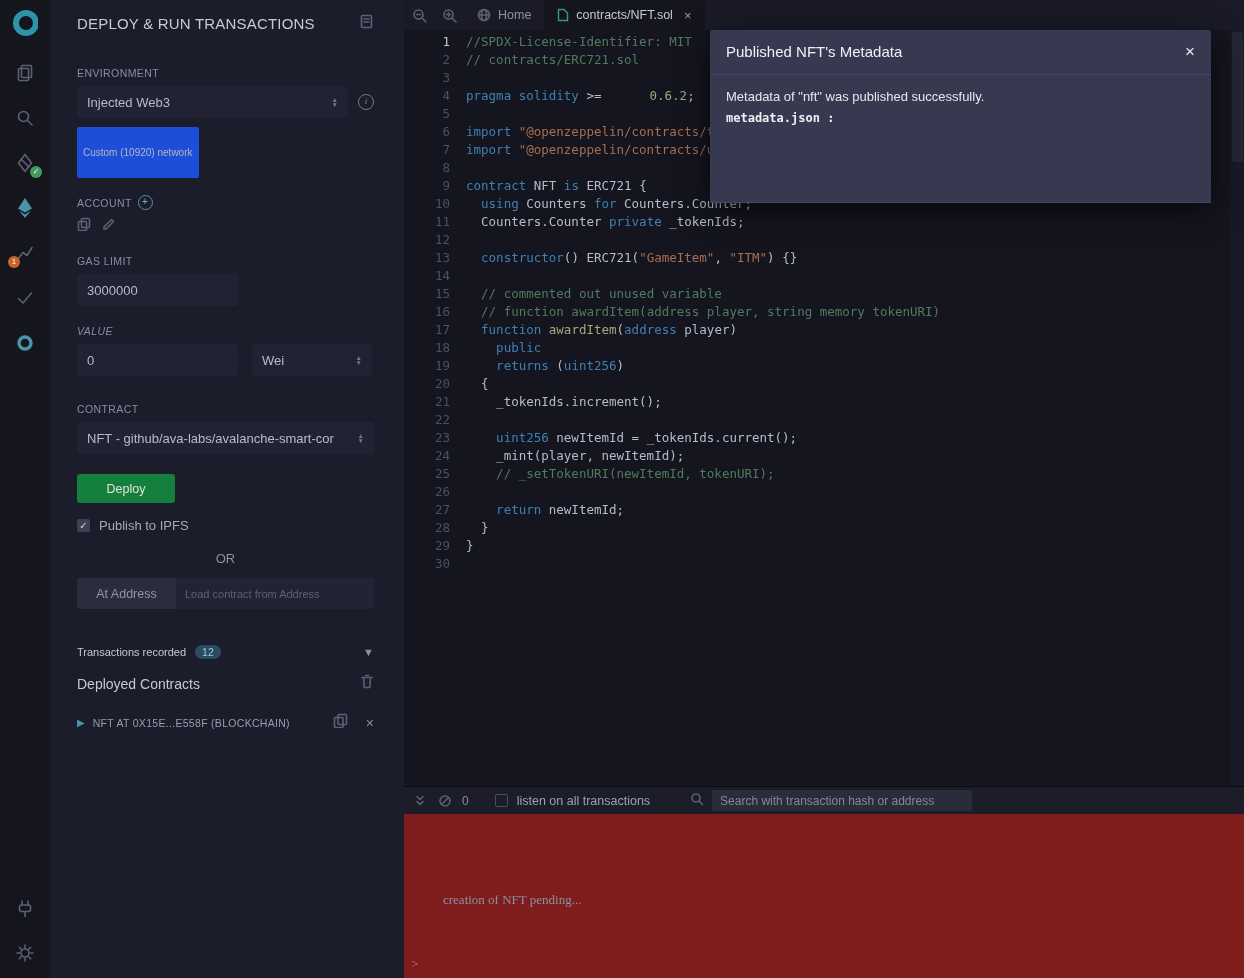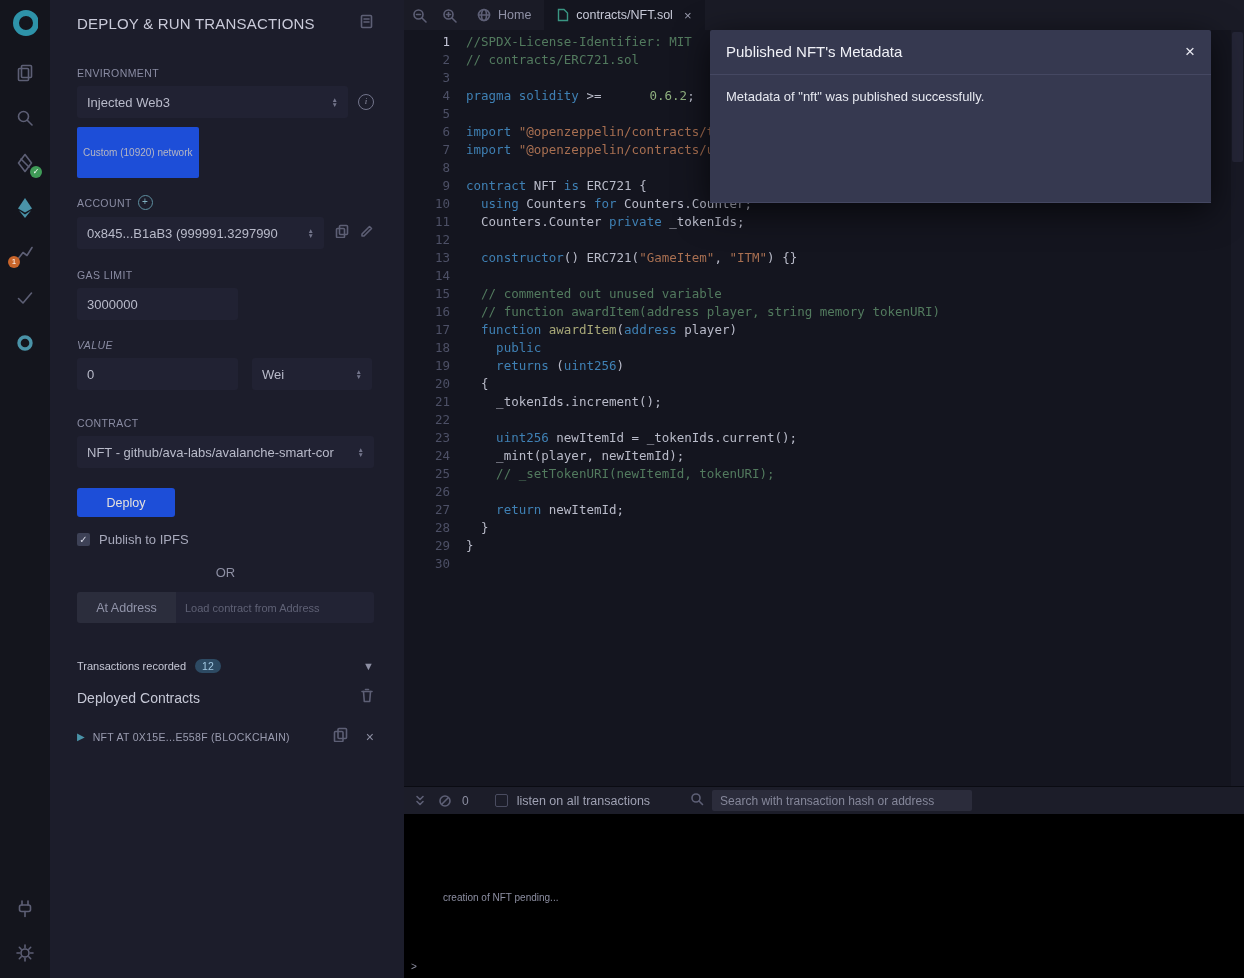--- a/index.html
+++ b/index.html
@@ -31,21 +31,21 @@
   .select{justify-content:space-between;cursor:pointer;}
   .select .sel-text{overflow:hidden;white-space:nowrap;text-overflow:clip;}
   .updown{display:flex;flex-direction:column;color:#73758b;font-size:6.5px;line-height:5px;margin-left:6px;flex:none;}
   .net-badge{display:inline-block;background:#1d4ed8;color:#b5b6c3;font-size:10px;padding:20px 6px;border-radius:2px;margin-top:9px;}
   .row{display:flex;align-items:center;}
   .circle-i{width:14px;height:14px;border:1px solid #73758b;border-radius:50%;color:#8d8fa3;
     font-size:9px;line-height:13px;text-align:center;font-family:"Liberation Serif",serif;font-style:italic;flex:none;cursor:pointer;}
   .circle-plus{width:13px;height:13px;border:1px solid #5e8fa0;border-radius:50%;color:#7fb0c0;
     font-size:10px;line-height:11px;text-align:center;flex:none;cursor:pointer;}
   .mini-icon{color:#8d8fa3;cursor:pointer;}
-  .deploy-btn{background:#1d4ed8;color:#e6e2dd;border:none;border-radius:3px;height:29px;width:98px;
+  .deploy-btn{background:#15803d;color:#e6e2dd;border:none;border-radius:3px;height:29px;width:98px;
     font-size:12.5px;cursor:pointer;font-family:"Liberation Sans",sans-serif;}
   .cb{width:13px;height:13px;border-radius:2px;display:inline-block;box-sizing:border-box;cursor:pointer;}
   .cb.checked{background:#3d4156;color:#d6d8e4;font-size:10px;line-height:13px;text-align:center;}
   .cb.checked::after{content:"\2713";}
   .cb.empty{border:1px solid #4a4c60;background:transparent;}
   .or-line{text-align:center;color:#8d8fa3;font-size:13px;margin:18px 0 12px;}
   .ataddr-btn{background:#2b2d3c;color:#9194a9;border:none;border-radius:3px 0 0 3px;height:31px;width:99px;
     font-size:12.5px;cursor:pointer;font-family:"Liberation Sans",sans-serif;flex:none;}
   .ataddr-input{flex:1;background:#222334;border:none;border-radius:0 3px 3px 0;height:31px;box-sizing:border-box;
     color:#b9bbca;font-size:11px;padding:0 9px;font-family:"Liberation Sans",sans-serif;}
@@ -86,21 +86,21 @@
   .terminal{flex:none;height:191px;display:flex;flex-direction:column;border-top:1px solid #0a0b12;}
   .term-toolbar{height:27px;background:#1c1d29;display:flex;align-items:center;flex:none;padding:0 9px;}
   .term-ic{display:flex;align-items:center;justify-content:center;cursor:pointer;}
   .term-count{color:#8d8fa2;font-size:12px;margin:0 0 0 10px;}
   .term-listen{display:flex;align-items:center;gap:9px;margin-left:26px;cursor:pointer;}
   .term-listen-label{color:#9fa1b3;font-size:12.5px;}
   .term-search{display:flex;align-items:center;gap:8px;margin-left:40px;}
   .term-search input{width:260px;height:21px;background:#2b2c3b;border:none;border-radius:2px;
     color:#b9bbca;font-size:12px;padding:0 8px;font-family:"Liberation Sans",sans-serif;box-sizing:border-box;}
   .term-search input::placeholder{color:#85879a;}
-  .term-body{flex:1;background:#000000;position:relative;font-family:Liberation Sans, sans-serif;font-size:10px;color:#8d8fa2;}
+  .term-body{flex:1;background:#7f1d1d;position:relative;font-family:Liberation Serif, serif;font-size:13px;color:#8d8fa2;}
   .term-log{position:absolute;left:39px;top:78px;}
   .term-prompt{position:absolute;left:7px;bottom:6px;color:#8d8fa2;}
   
   .modal{position:absolute;left:710px;top:30px;width:501px;background:#363950;z-index:50;
     box-shadow:0 8px 34px rgba(0,0,0,.65);border-radius:2px;color:#e9eaf2;}
   .modal-header{height:45px;box-sizing:border-box;padding:13px 16px;display:flex;align-items:flex-start;
     justify-content:space-between;border-bottom:1px solid #454862;}
   .modal-title{font-size:15px;color:#f0f1f7;}
   .modal-close{color:#e9eaf2;font-size:17px;line-height:1;cursor:pointer;}
   .modal-body{height:128px;box-sizing:border-box;padding:14px 16px;border-bottom:1px solid #454862;}
@@ -211,27 +211,20 @@
     </div>
     <span class="circle-i">i</span>
   </div>
   <span class="net-badge">Custom (10920) network</span>
 
   <div class="form-label" style="margin-top:17px;">
     <span>ACCOUNT</span>
     <span class="circle-plus">+</span>
   </div>
   <div class="row" style="gap:11px;">
-    <div class="select" style="width:250px;">
-      <span class="sel-text">0x845...B1aB3 (999991.3297990</span>
-      <span class="updown">
-          <span>▲</span>
-          <span>▼</span>
-        </span>
-    </div>
     <span class="mini-icon">
       <svg width="14" height="14">
           <rect class="ic-stroke" x="4.5" y="1.5" width="8" height="9" rx="1"></rect>
           <rect class="ic-stroke" x="1.5" y="4.5" width="8" height="9" rx="1" fill="#1c1d2b"></rect>
         </svg>
     </span>
     <span class="mini-icon">
       <svg width="14" height="14">
           <path class="ic-stroke" d="M2 12 L2 10 L9.5 2.5 L11.5 4.5 L4 12 Z"></path>
         </svg>
@@ -415,14 +408,15 @@
   </div>
 </div>
 
 <div class="modal">
   <div class="modal-header">
     <span class="modal-title">Published NFT's Metadata</span>
     <span class="modal-close">×</span>
   </div>
   <div class="modal-body">
     <div class="modal-line1">Metadata of "nft" was published successfully.</div>
+    <div class="modal-file">metadata.json :</div>
   </div>
 </div>
 
 </body></html>

